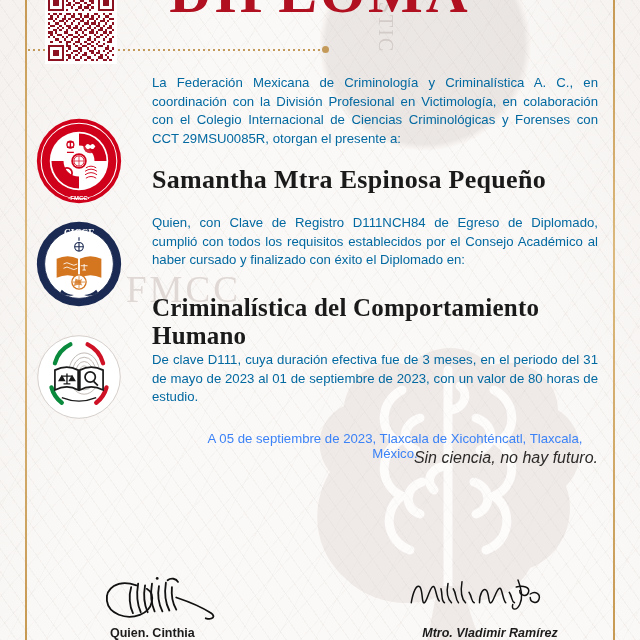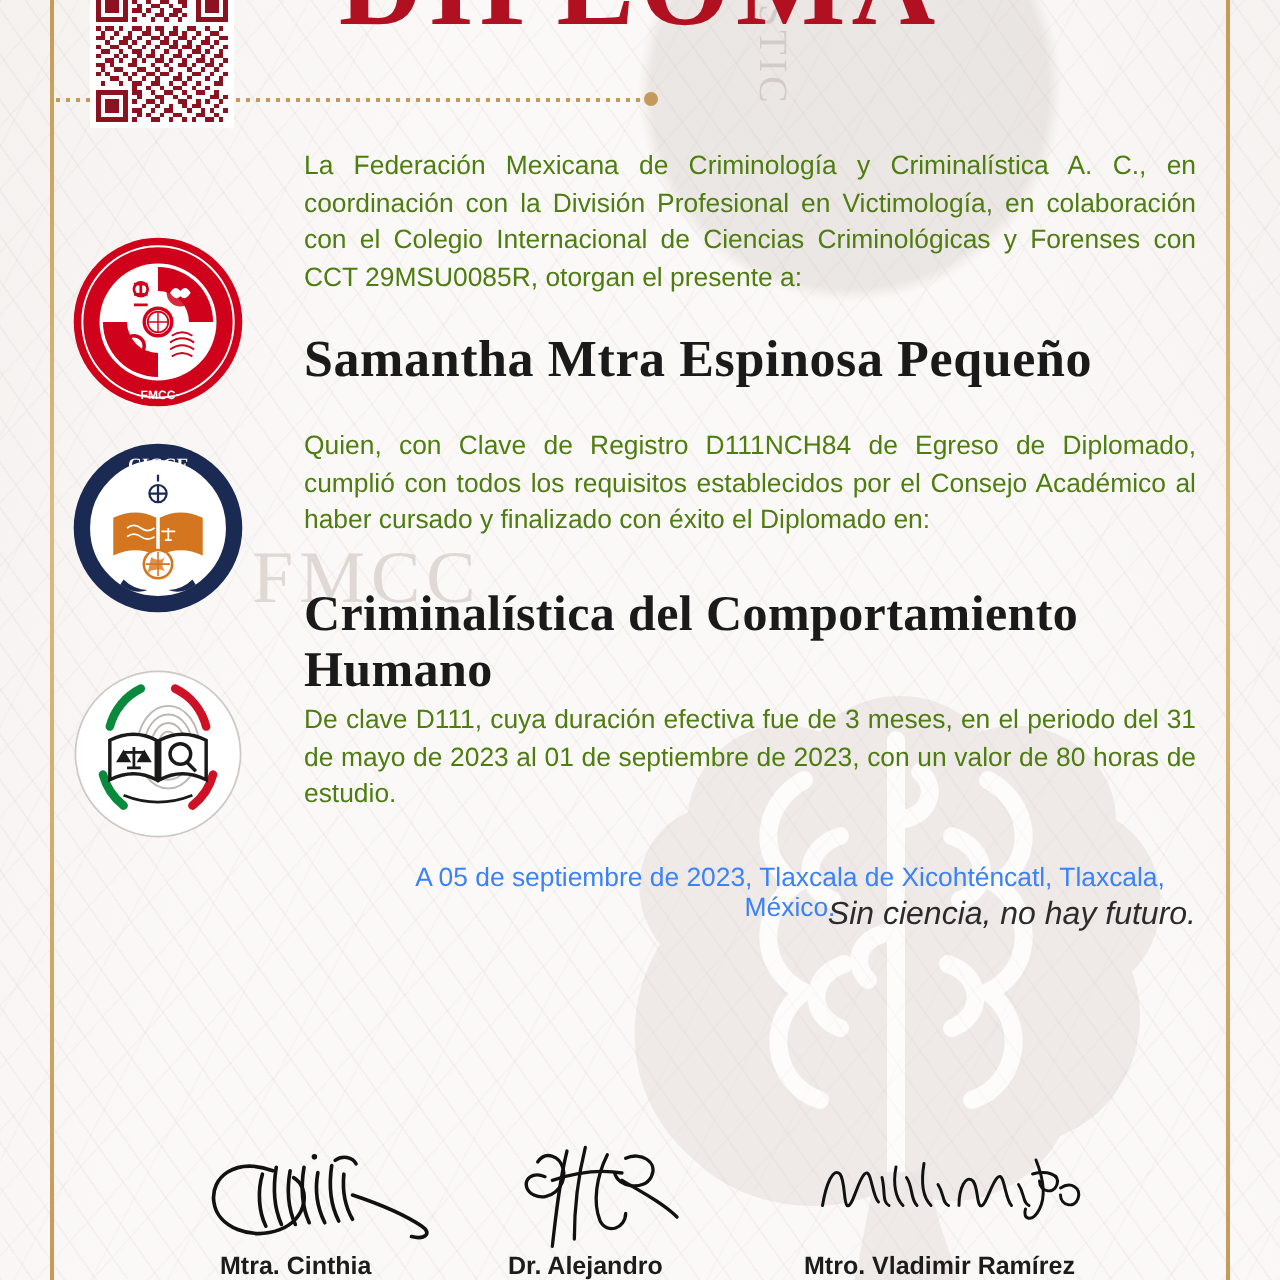--- a/index.html
+++ b/index.html
@@ -140,21 +140,21 @@
   .body-col {
     position: absolute;
     left: 152px;
     width: 446px;
   }
 
   .para {
     font-family: "Liberation Sans", sans-serif;
     font-size: 13.2px;
     line-height: 1.42;
-    color: #4d7c0f;
+    color: #0369a1;
     text-align: justify;
   }
   .para b { font-weight: normal; }
 
   .p-intro   { position: absolute; top: 74px;  width: 446px; }
   .p-second  { position: absolute; top: 214px; width: 446px; }
   .p-third   { position: absolute; top: 351px; width: 446px; }
 
   .recipient-name {
     position: absolute;
@@ -210,21 +210,21 @@
 
   .sig-name {
     font-family: "Liberation Sans", sans-serif;
     font-size: 12.5px;
     font-weight: bold;
     color: #1c1c1c;
     text-align: center;
     margin-top: 1px;
     white-space: nowrap;
   }
-  .sig-3 .sig-name { text-align: left; padding-left: 4px; }
+  .sig-3 .sig-name { text-align: center; padding-left: 4px; font-style: italic; }
   .sig-1 .sig-name { text-align: left; padding-left: 12px; }
   .sig-2 .sig-name { text-align: left; padding-left: 6px; }
 </style>
 </head>
 <body>
 
 <div id="page">
 
   <div class="hatch"></div>
   <div class="hatch-blocks"></div>
@@ -605,37 +605,23 @@
         <path d="M52 16 C50 27 51 38 55 47"></path>
         <path d="M60 14 C58 26 59 37 63 46"></path>
         <path d="M68 17 C66 28 68 38 72 46"></path>
         <path d="M76 13 C74 26 76 37 80 45"></path>
         <path d="M83 18 C82 28 84 37 88 44"></path>
         <path d="M88 30 C100 34 116 40 128 48 C134 52 130 56 122 54"></path>
         <path d="M78 10 C82 7 88 8 90 12"></path>
       </g>
       <circle cx="66" cy="8" r="1.6" fill="#111"></circle>
     </svg>
-    <div class="sig-name">Mtra. Cinthia</div>
-  </div>
-
-  <div class="sig-block sig-2">
-    <svg class="sig-img" viewBox="0 0 120 60">
-      <g fill="none" stroke="#111" stroke-width="1.8" stroke-linecap="round">
-        <path d="M18 20 C8 16 4 26 12 30 C20 34 30 26 28 16 C26 8 18 6 14 12"></path>
-        <path d="M30 6 C26 22 24 40 22 58"></path>
-        <path d="M40 4 C36 20 34 38 34 54"></path>
-        <path d="M22 22 C34 18 48 16 60 18"></path>
-        <path d="M52 8 C46 20 44 34 48 44 C52 52 62 48 62 40"></path>
-        <path d="M62 10 C70 6 80 12 76 20 C72 28 58 26 56 18"></path>
-        <path d="M60 22 C70 28 82 34 90 42"></path>
-      </g>
-    </svg>
-    <div class="sig-name">Dr. Alejandro</div>
-  </div>
+    <div class="sig-name">Quien. Cinthia</div>
+  </div>
+
 
   <div class="sig-block sig-3">
     <svg class="sig-img" viewBox="0 0 160 60">
       <g fill="none" stroke="#111" stroke-width="1.7" stroke-linecap="round">
         <path d="M6 36 C8 24 12 14 16 18 C19 22 18 34 20 36 C23 38 26 22 30 18 C34 14 34 30 38 34"></path>
         <path d="M40 20 C42 28 40 34 44 36"></path>
         <path d="M48 14 C46 24 48 32 52 36"></path>
         <path d="M54 20 C58 26 56 32 60 36"></path>
         <path d="M64 12 C62 24 64 32 68 36"></path>
         <path d="M72 24 C76 30 74 34 78 36"></path>

